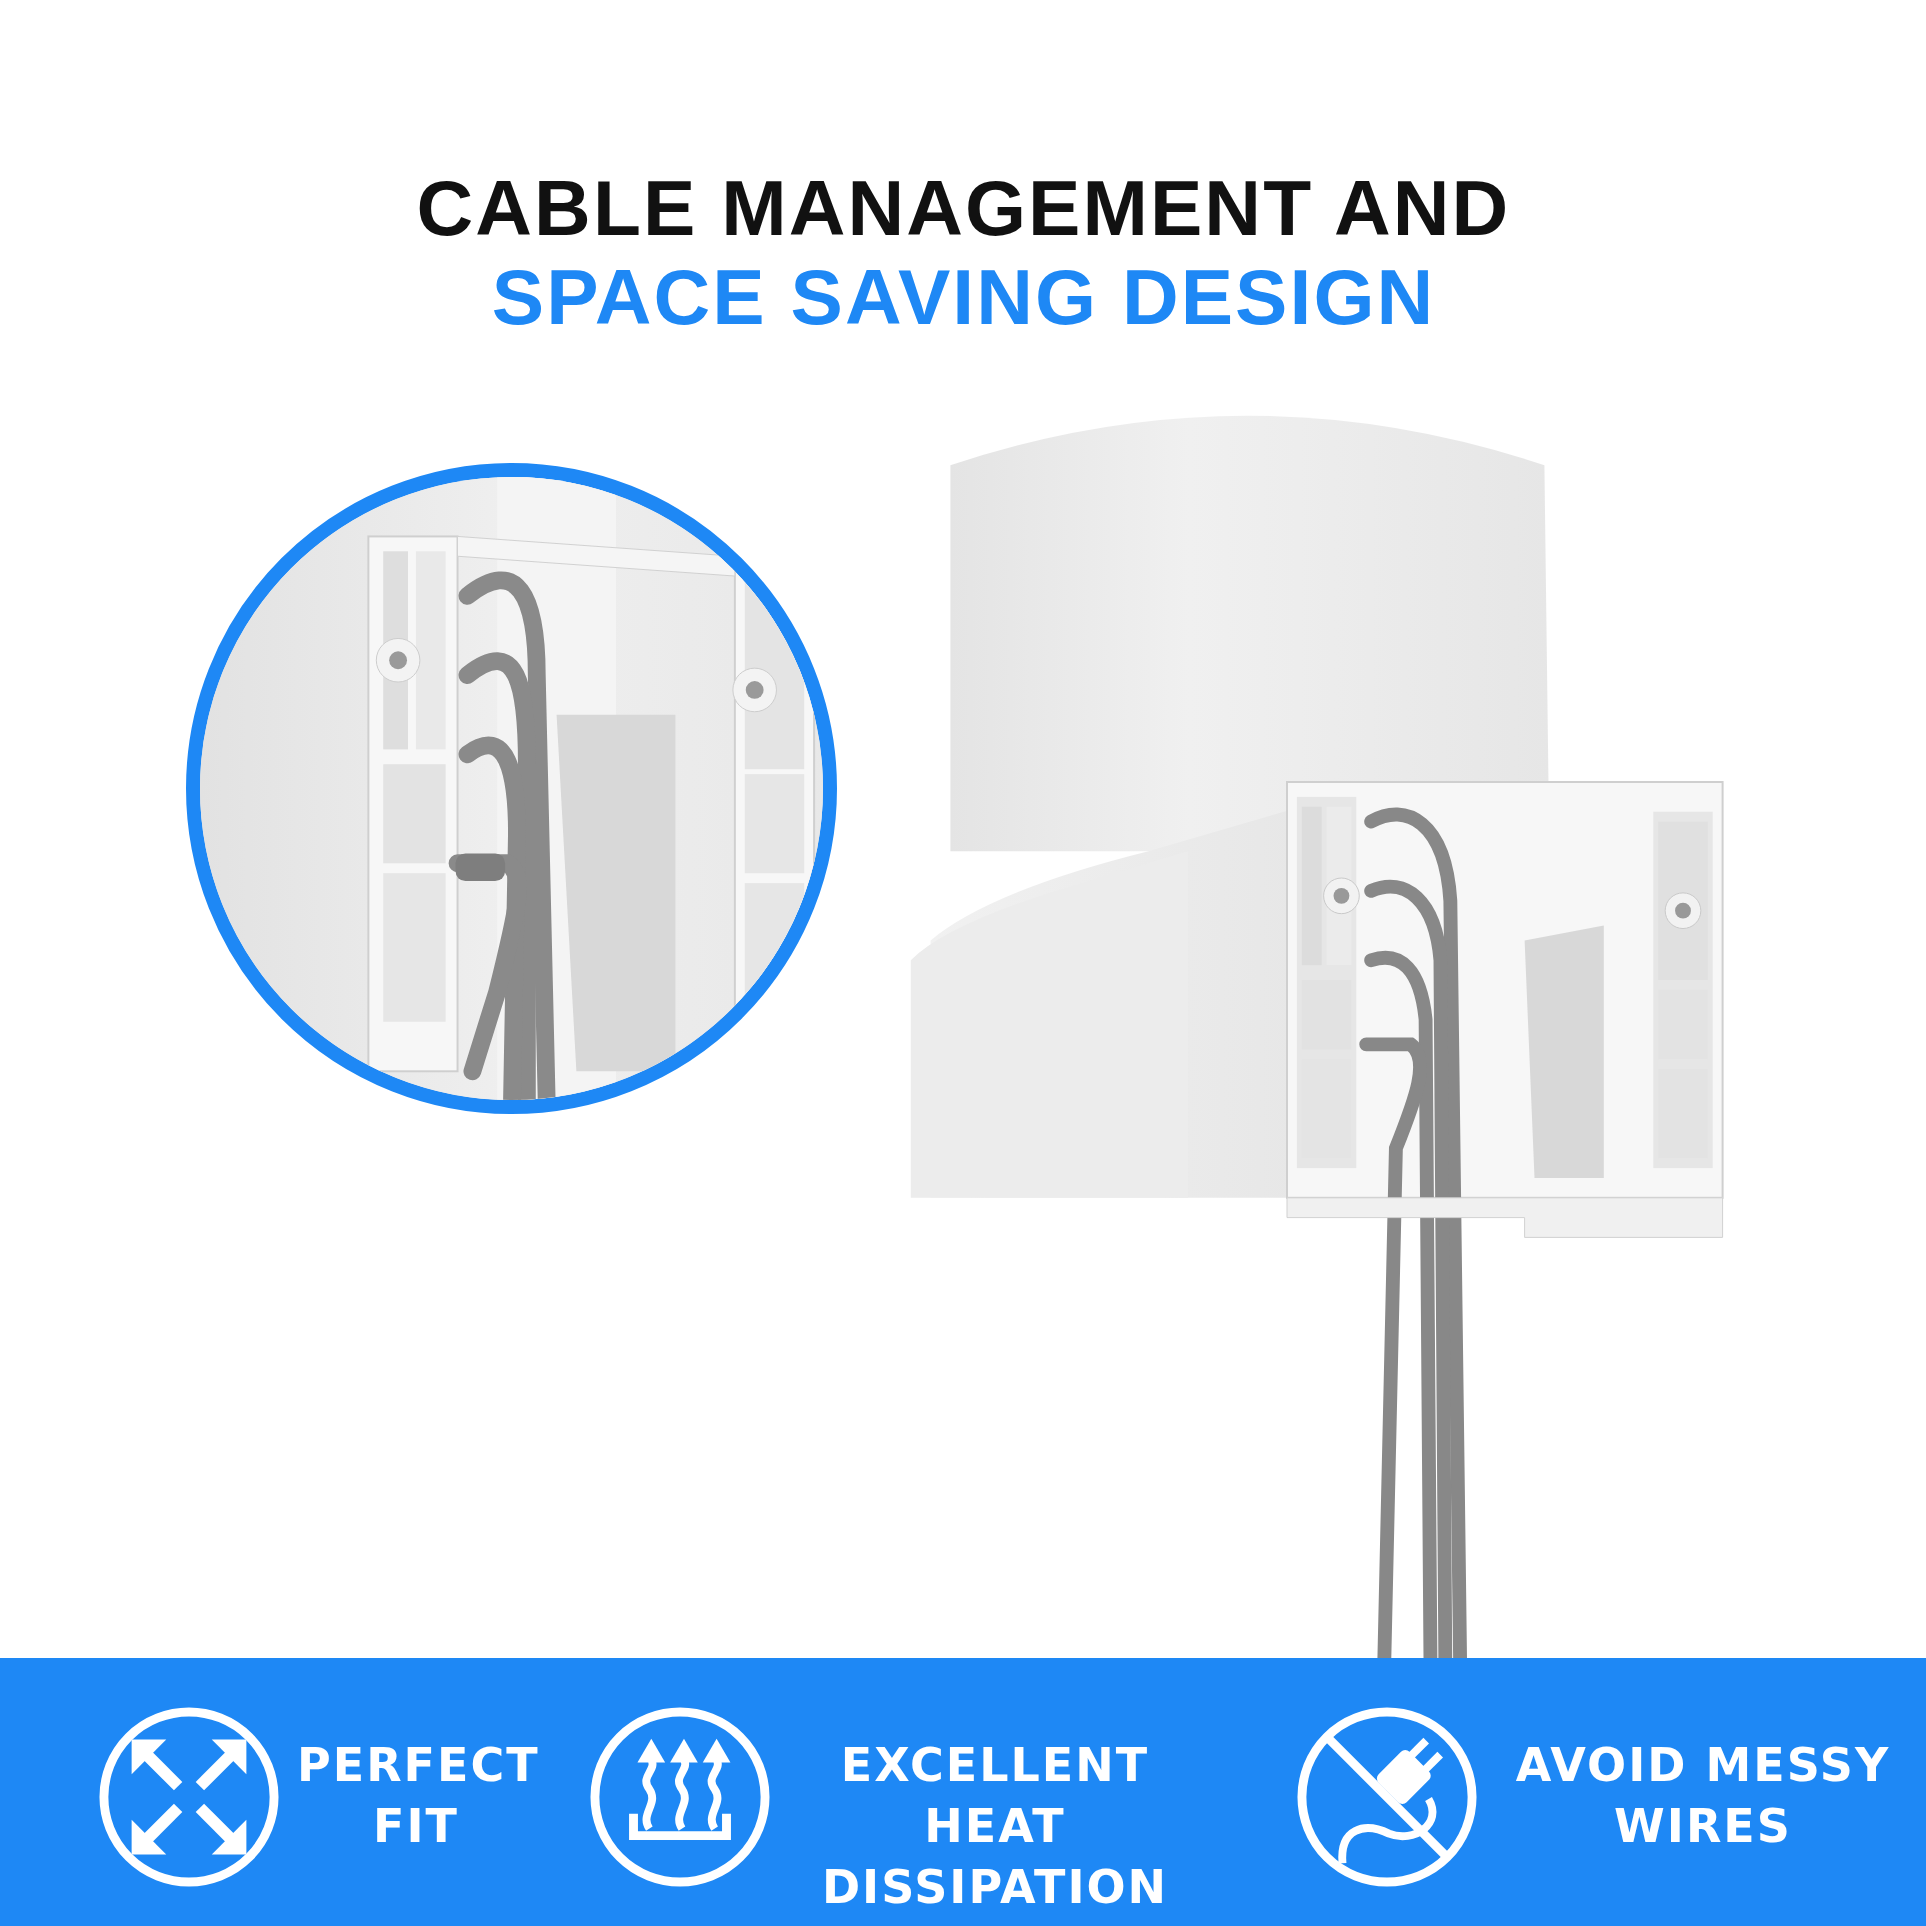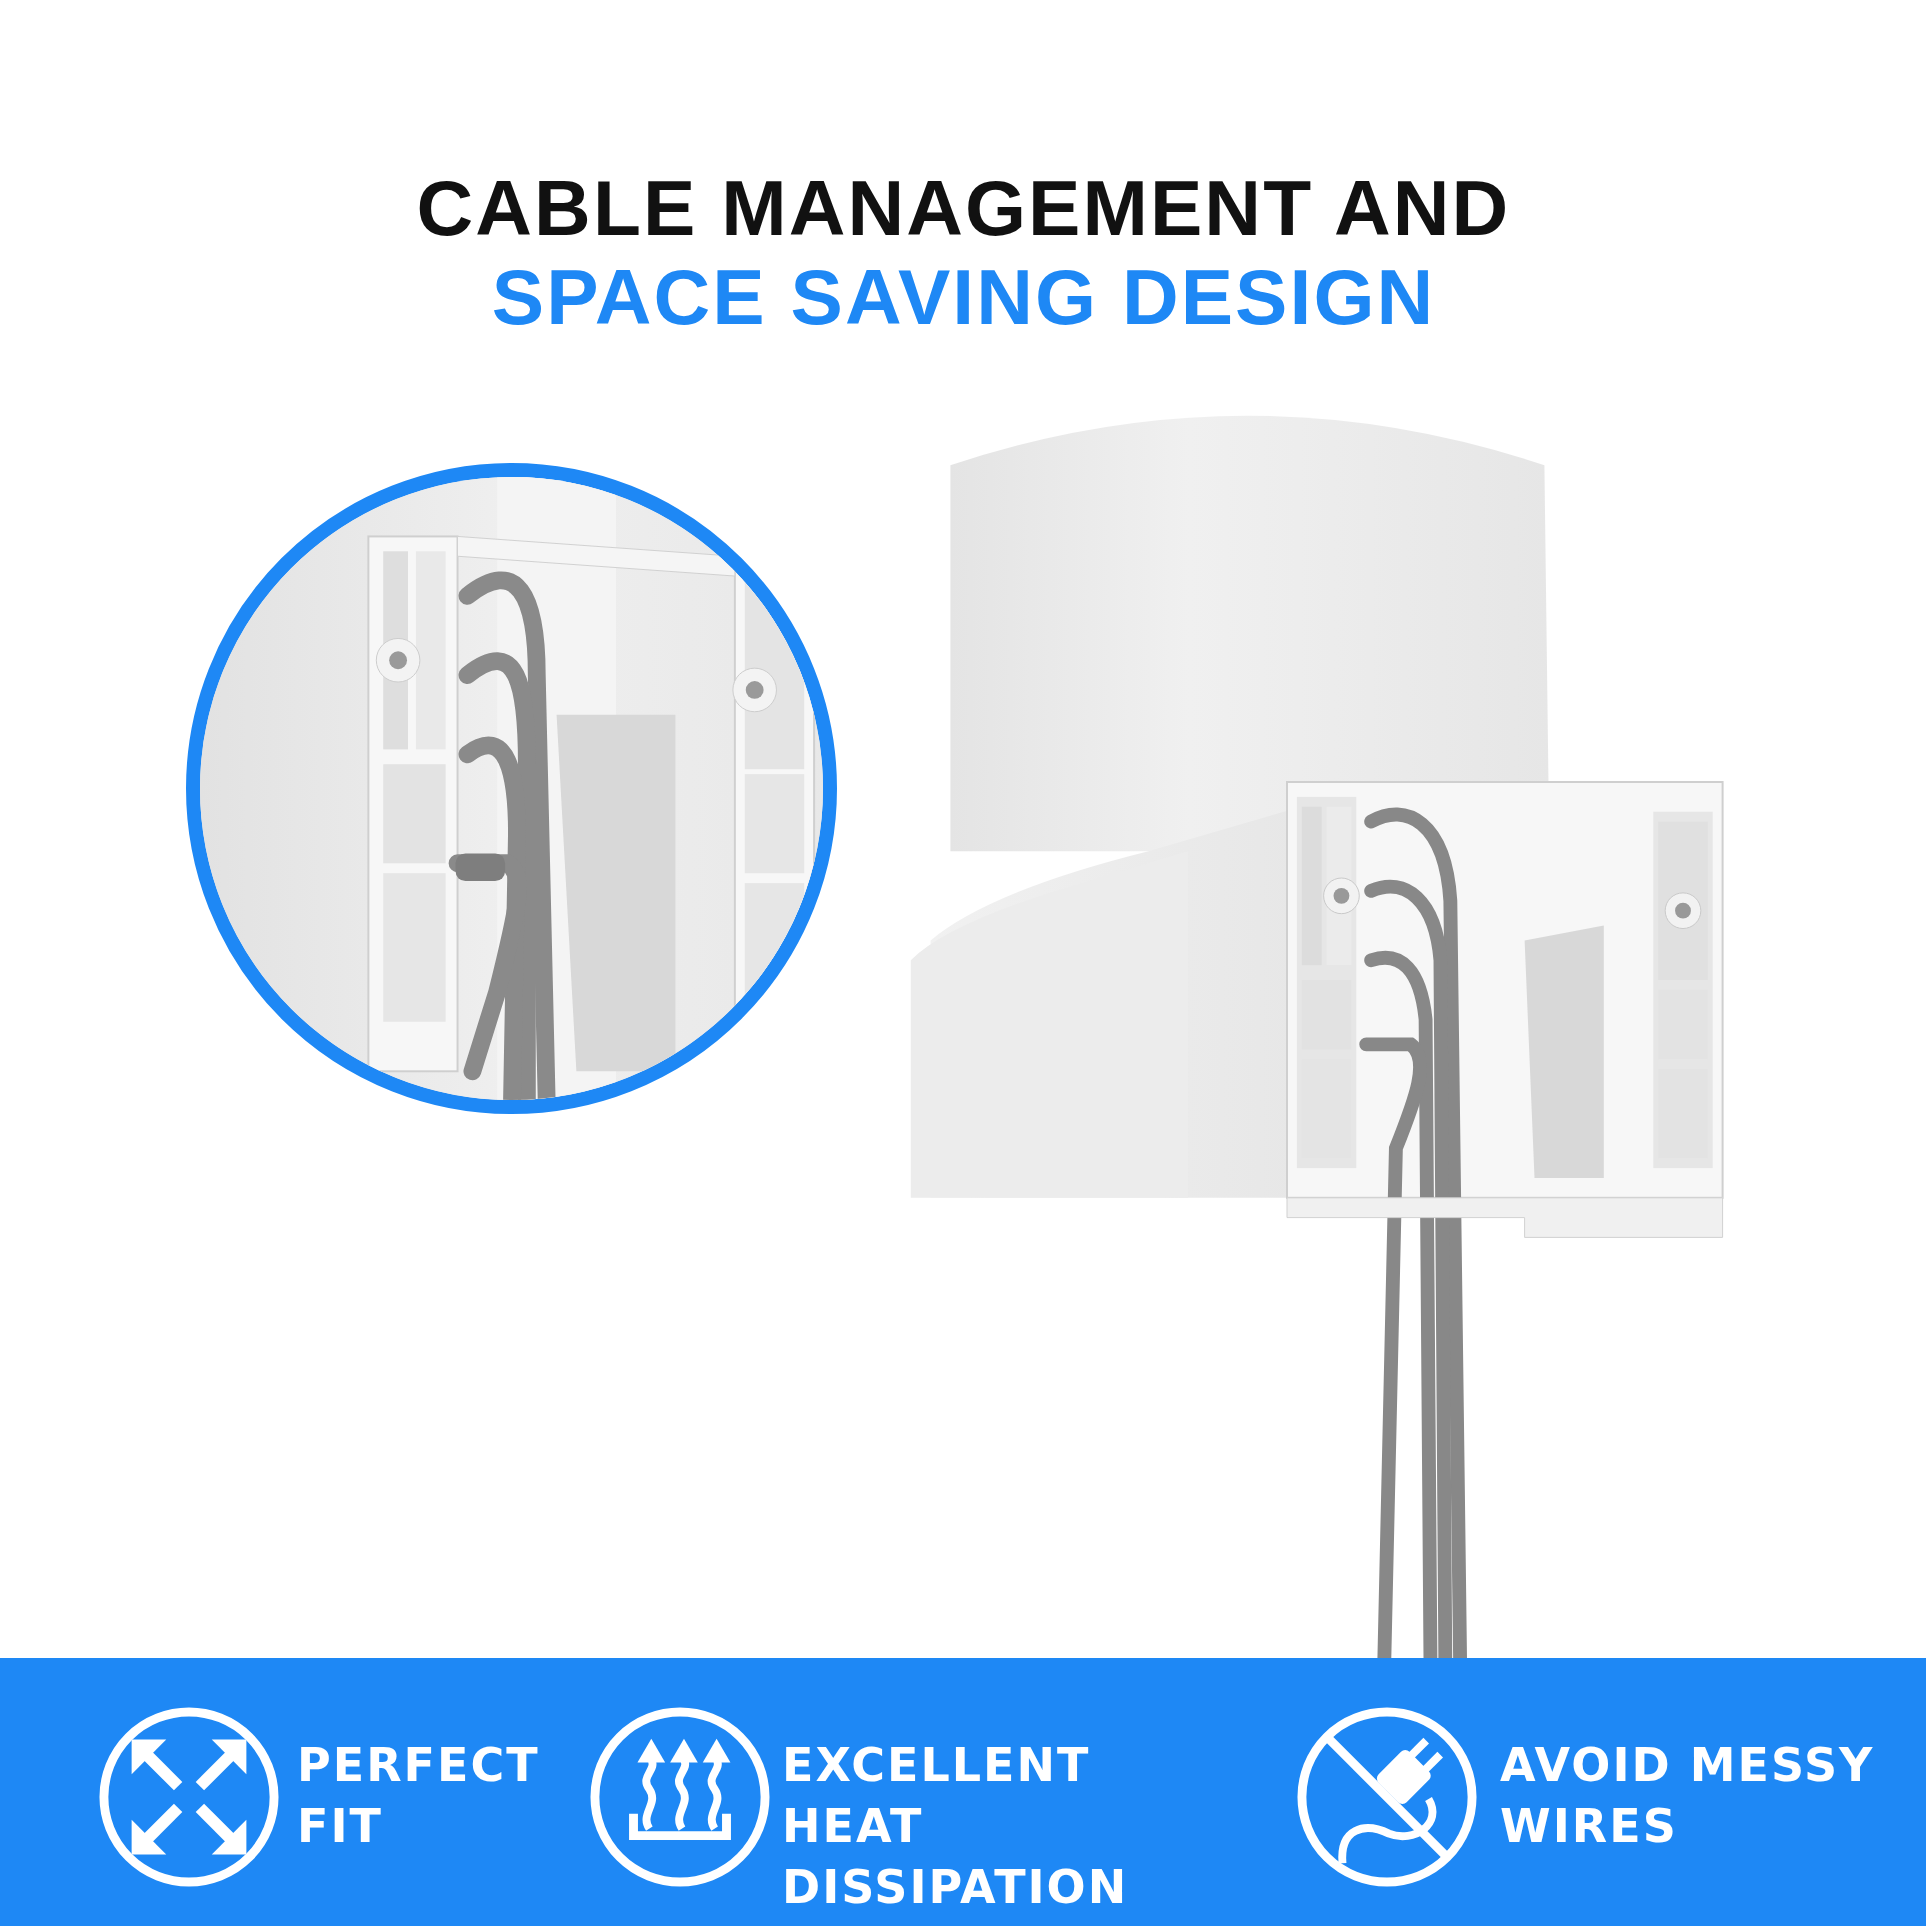--- a/index.html
+++ b/index.html
@@ -27,21 +27,21 @@
   }
   .band {
     position: absolute; left: 0; top: 1658px; width: 1927px; height: 268px;
     background: #1E88F5;
   }
   .feature { position: absolute; top: 0; height: 268px; }
   .feature .icon {
     position: absolute; top: 47px; width: 184px; height: 184px;
   }
   .feature .label {
-    position: absolute; top: 77px; color: #ffffff; 
+    position: absolute; top: 77px; color: #ffffff; text-align: center;
     font-family: "DejaVu Sans", sans-serif; font-weight: 700;
     font-size: 46px; line-height: 61px; letter-spacing: 2px;
   }
   .feature .label span { display: block; }
 </style>
 </head>
 <body>
 
 <div id="headline-line1" class="headline">CABLE MANAGEMENT AND</div>
 <div id="headline-line2" class="headline">SPACE SAVING DESIGN</div>

